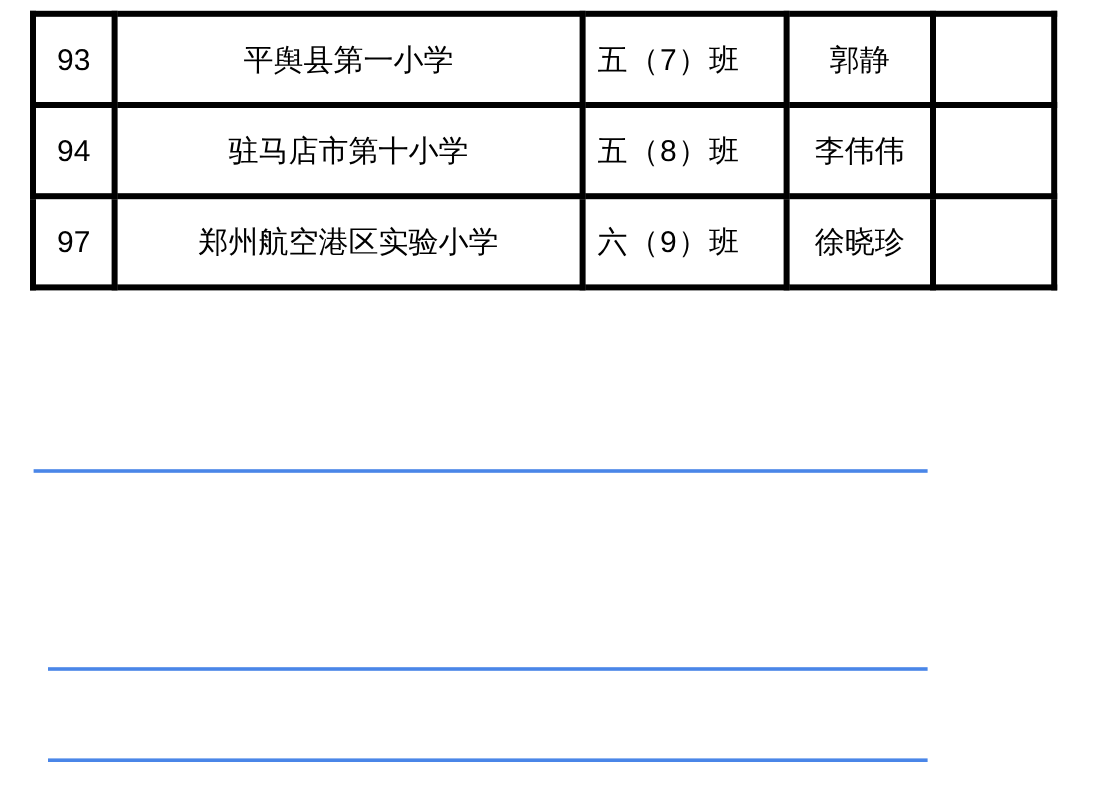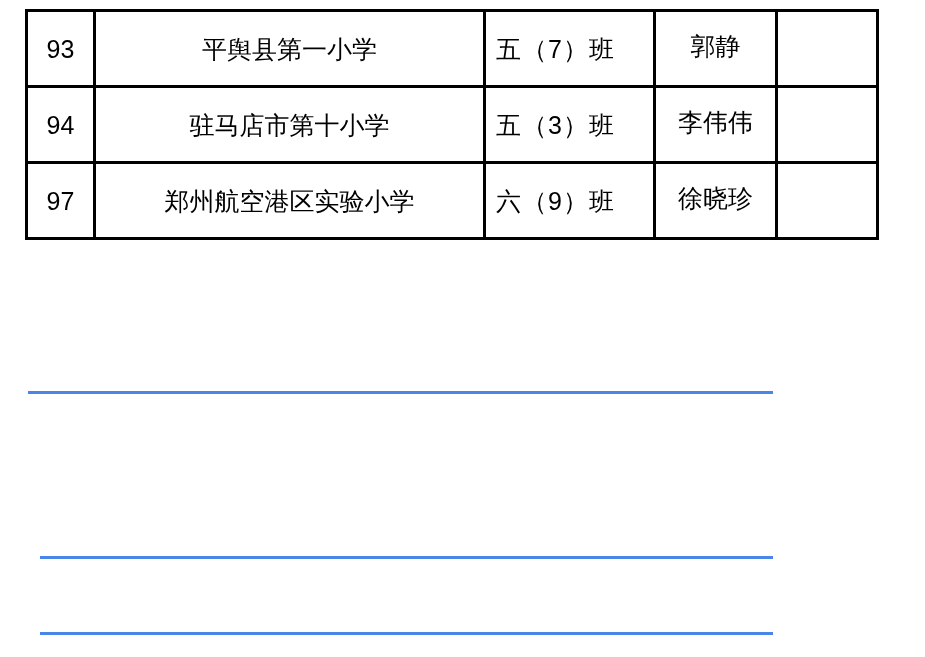--- a/index.html
+++ b/index.html
@@ -28,21 +28,21 @@
     margin-left: 25px;
     margin-top: 9px;
   }
   table.roster col.c-num   { width: 68px; }
   table.roster col.c-school{ width: 390px; }
   table.roster col.c-class { width: 170px; }
   table.roster col.c-name  { width: 122px; }
   table.roster col.c-blank { width: 101px; }
 
   table.roster td {
-    border: 3px solid #000000;
+    border: 5px solid #000000;
     height: 76px;
     box-sizing: border-box;
     font-size: 25px;
     line-height: 1.2;
     padding: 0 10px;
     vertical-align: middle;
     position: relative;
   }
   td.num {
     text-align: center;
@@ -51,21 +51,20 @@
   td.school {
     text-align: center;
     padding-left: 14px;
   }
   td.klass {
     text-align: left;
     letter-spacing: 1px;
   }
   td.name {
     text-align: center;
-    font-family: Liberation Mono, monospace;
   }
   td.blank {
     padding: 0;
   }
 
   
   .underline {
     position: absolute;
     height: 3px;
     background: #4a86e8;
@@ -90,21 +89,21 @@
       <tr>
         <td class="num">93</td>
         <td class="school">平舆县第一小学</td>
         <td class="klass">五（7）班</td>
         <td class="name">郭静</td>
         <td class="blank"></td>
       </tr>
       <tr>
         <td class="num">94</td>
         <td class="school">驻马店市第十小学</td>
-        <td class="klass">五（3）班</td>
+        <td class="klass">五（8）班</td>
         <td class="name">李伟伟</td>
         <td class="blank"></td>
       </tr>
       <tr>
         <td class="num">97</td>
         <td class="school">郑州航空港区实验小学</td>
         <td class="klass">六（9）班</td>
         <td class="name">徐晓珍</td>
         <td class="blank"></td>
       </tr>

